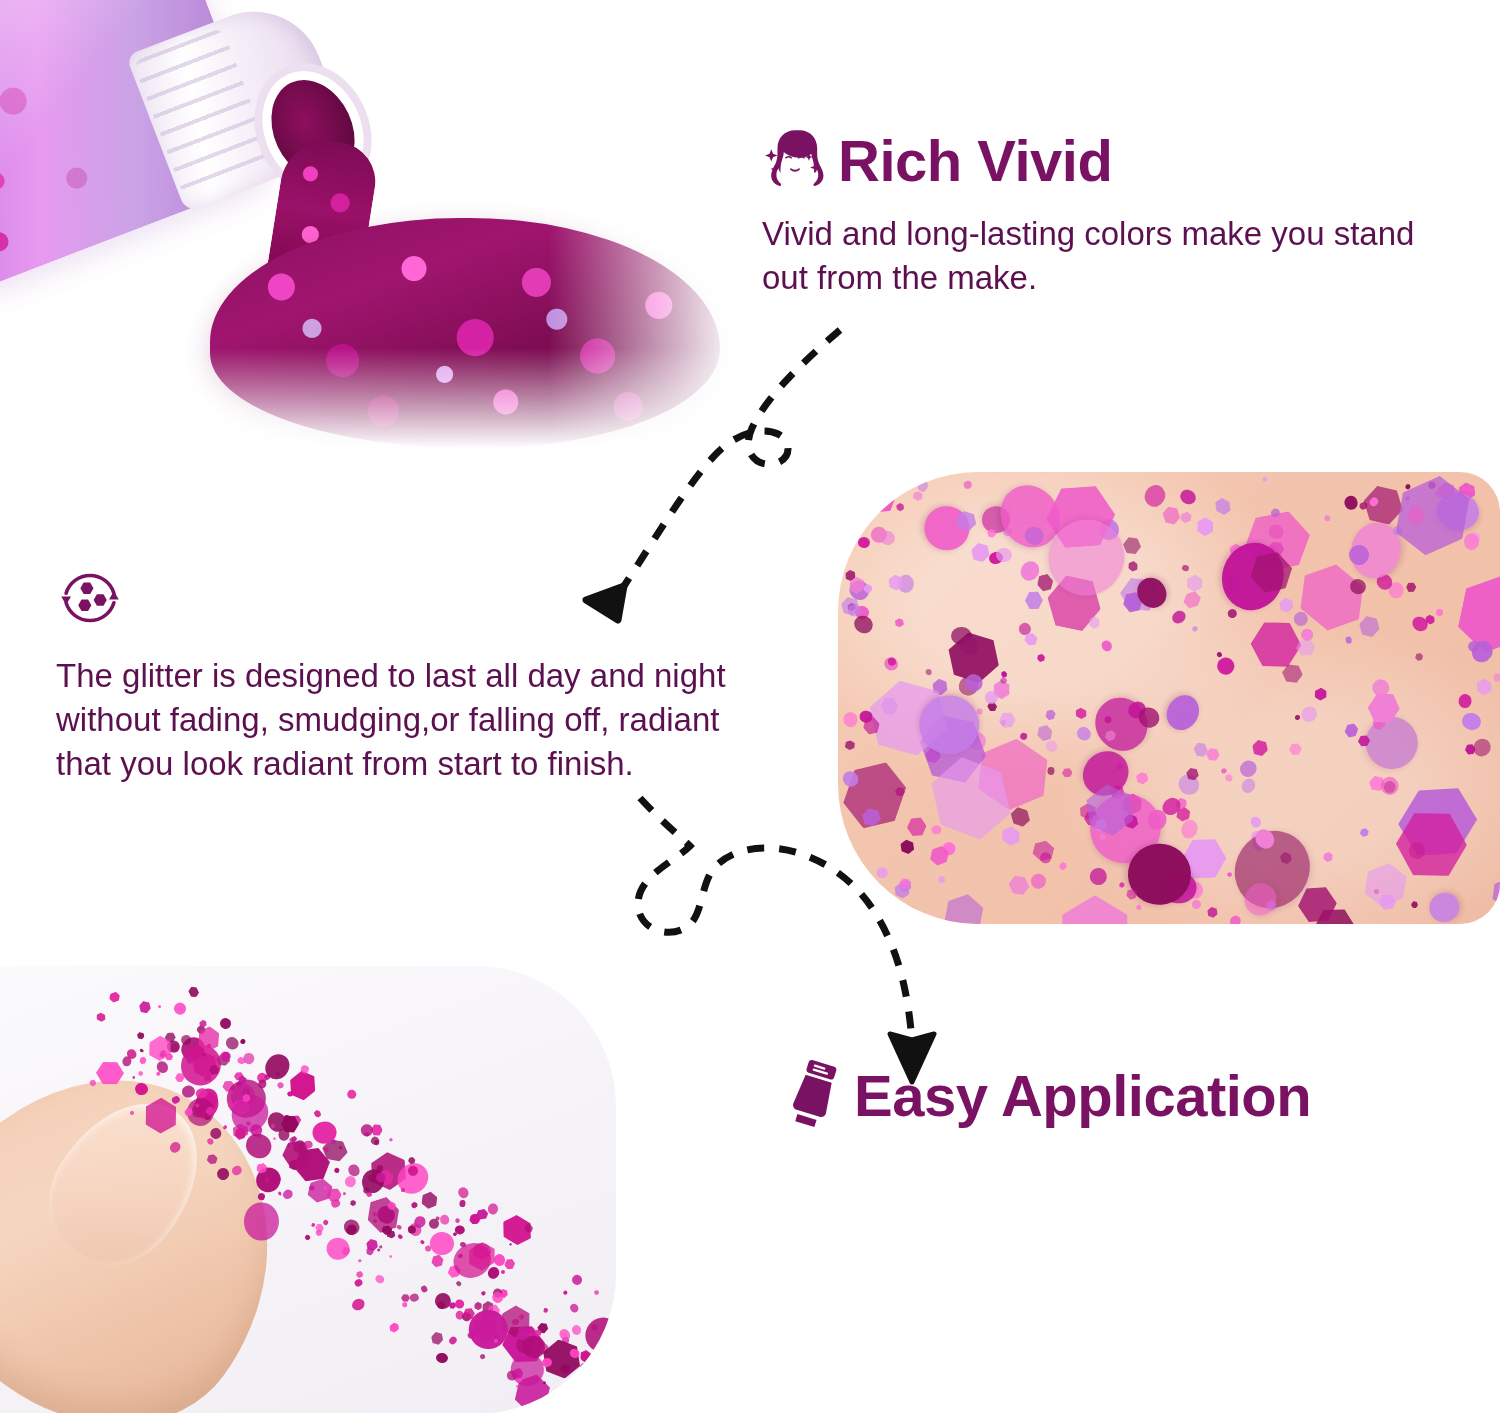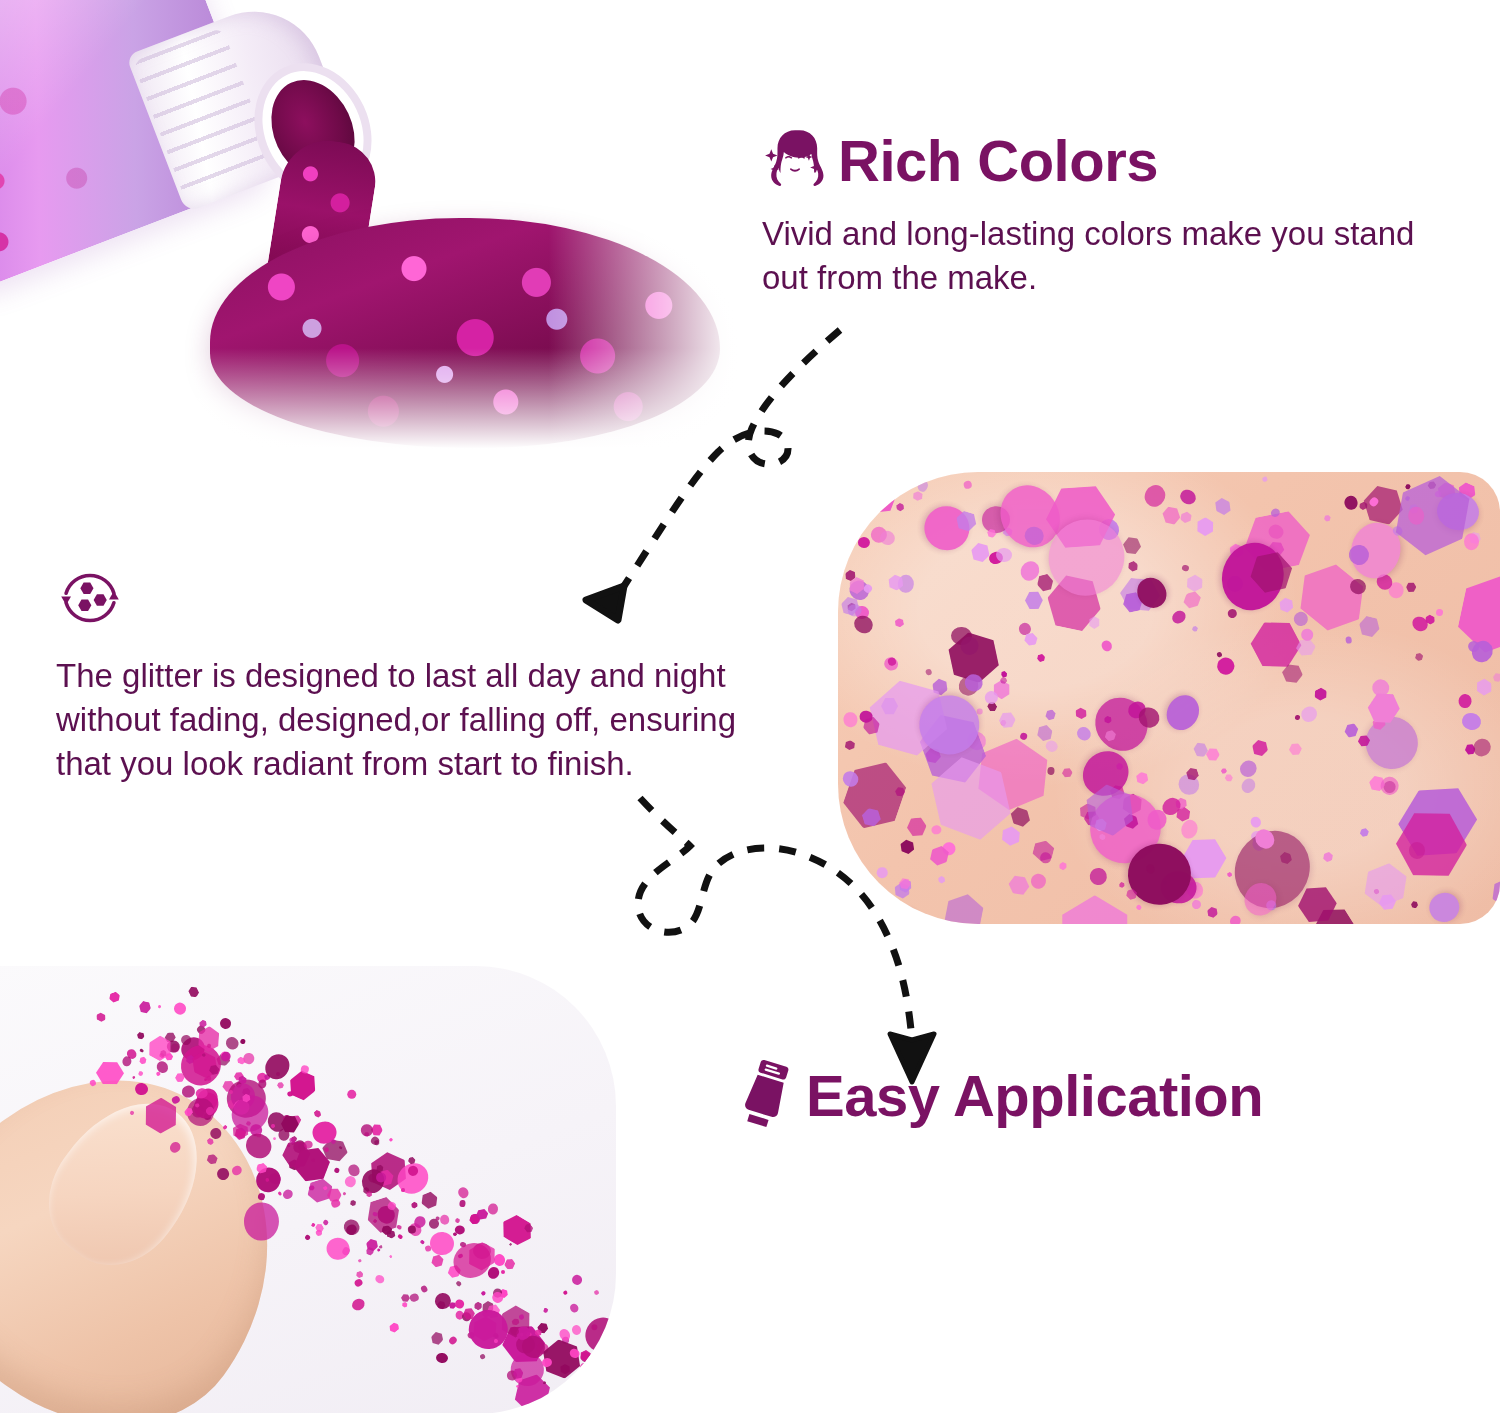--- a/index.html
+++ b/index.html
@@ -202,21 +202,21 @@
   #feat-rich { left: 762px; top: 126px; width: 700px; }
   #feat-rich .feature-title { font-size: 58px; }
   #feat-rich .feature-body { font-size: 33px; margin-top: 16px; max-width: 690px; }
 
   
   #feat-long { left: 56px; top: 564px; width: 690px; }
   #feat-long .feature-title { font-size: 58px; }
   #feat-long .feature-body { font-size: 33px; margin-top: 18px; max-width: 680px; }
 
   
-  #feat-easy { left: 736px; top: 1058px; width: 690px; }
+  #feat-easy { left: 784px; top: 1058px; width: 690px; }
   #feat-easy .feature-title { font-size: 58px; }
   #feat-easy .feature-body { font-size: 33px; margin-top: 20px; max-width: 670px; }
 
   
   .arrow-svg { position: absolute; overflow: visible; }
 </style>
 </head>
 <body>
 
 <div id="page">
@@ -830,21 +830,21 @@
             <circle cx="24" cy="29" r="0"></circle>
             <path d="M22.5 30.5c1.8-2 4.8-2 6.6 0 .5.6-.3 1.4-1 .9-1.4-1.1-3.2-1.1-4.6 0-.7.5-1.5-.3-1-.9zM34.9 30.5c1.8-2 4.8-2 6.6 0 .5.6-.3 1.4-1 .9-1.4-1.1-3.2-1.1-4.6 0-.7.5-1.5-.3-1-.9z"></path>
             <path d="M28.4 41.2c2.2 1.6 5 1.6 7.2 0 .8-.6 1.7.6 1 1.3-2.8 2.5-6.4 2.5-9.2 0-.7-.7.2-1.9 1-1.3z"></path>
             <path d="M9 22.5l1.7 4.3 4.3 1.7-4.3 1.7L9 34.5l-1.7-4.3L3 28.5l4.3-1.7z"></path>
             <path d="M12.5 37.5l1.2 3 3 1.2-3 1.2-1.2 3-1.2-3-3-1.2 3-1.2z"></path>
             <path d="M52 35l1.5 3.8 3.8 1.5-3.8 1.5L52 45.6l-1.5-3.8-3.8-1.5 3.8-1.5z"></path>
             <path d="M45.5 26.5l1 2.6 2.6 1-2.6 1-1 2.6-1-2.6-2.6-1 2.6-1z"></path>
           </g>
         </svg>
       </span>
-      <span class="feature-title">Rich Colors</span>
+      <span class="feature-title">Rich Vivid</span>
     </div>
     <div class="feature-body">Vivid and long-lasting colors make you stand out from the make.</div>
   </div>
 
   <div class="feature" id="feat-long">
     <div class="feature-head">
       <span class="icon-box">
         <svg width="68" height="68" viewBox="0 0 64 64">
           <g fill="none" stroke="#7a1263" stroke-width="3.4" stroke-linecap="round">
             <path d="M9.5 36.5a23.5 23.5 0 0 0 45 0"></path>
@@ -853,21 +853,21 @@
           <g fill="#7a1263">
             <path d="M9.5 38.5l-4.6-7.8 9.2 0z"></path>
             <path d="M54.5 25.5l4.6 7.8-9.2 0z"></path>
             <path d="M26 17.5l6.2 0 3.1 5.4-3.1 5.4-6.2 0-3.1-5.4z"></path>
             <path d="M38.5 28.5l6.2 0 3.1 5.4-3.1 5.4-6.2 0-3.1-5.4z"></path>
             <path d="M24 33.5l6.2 0 3.1 5.4-3.1 5.4-6.2 0-3.1-5.4z"></path>
           </g>
         </svg>
       </span>
     </div>
-    <div class="feature-body">The glitter is designed to last all day and night without fading, designed,or falling off, ensuring that you look radiant from start to finish.</div>
+    <div class="feature-body">The glitter is designed to last all day and night without fading, smudging,or falling off, radiant that you look radiant from start to finish.</div>
   </div>
 
   <div class="feature" id="feat-easy">
     <div class="feature-head">
       <span class="icon-box">
         <svg width="60" height="72" viewBox="0 0 54 72">
           <g fill="#7a1263" transform="rotate(17 27 36)">
             <path d="M15.5 4h23c1.6 0 2.9 1.3 2.9 2.9v7.4c0 1.6-1.3 2.9-2.9 2.9h-23c-1.6 0-2.9-1.3-2.9-2.9V6.9C12.6 5.3 13.9 4 15.5 4z"></path>
             <path d="M13.4 20h27.2l3.4 30.6c.3 3-2 5.6-5 5.6H15c-3 0-5.3-2.6-5-5.6L13.4 20z"></path>
             <path d="M17 60h20v7.5H17z"></path>

